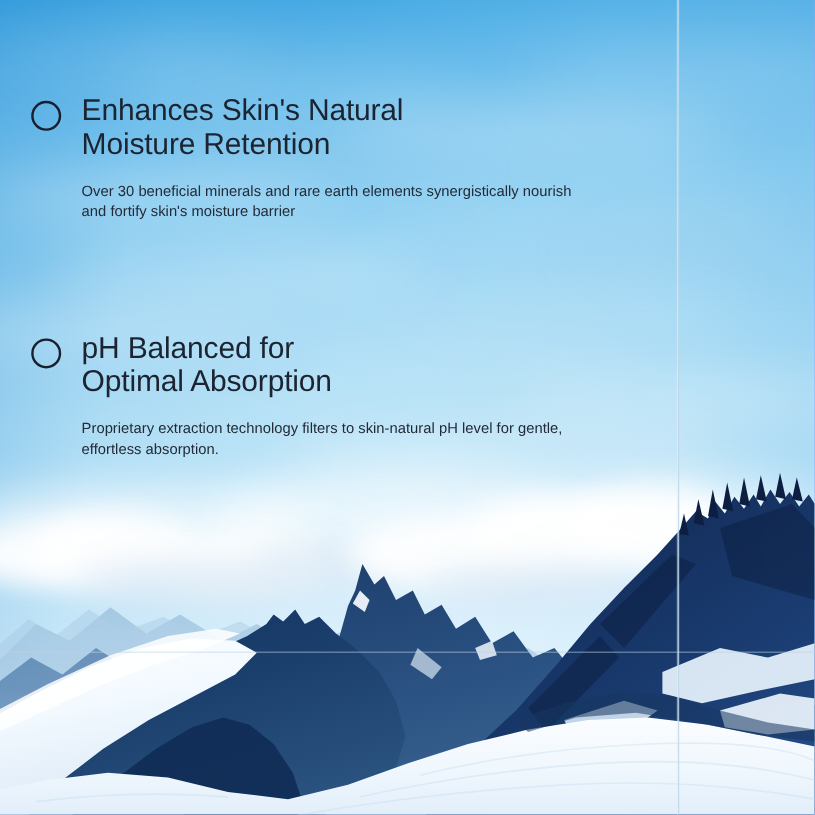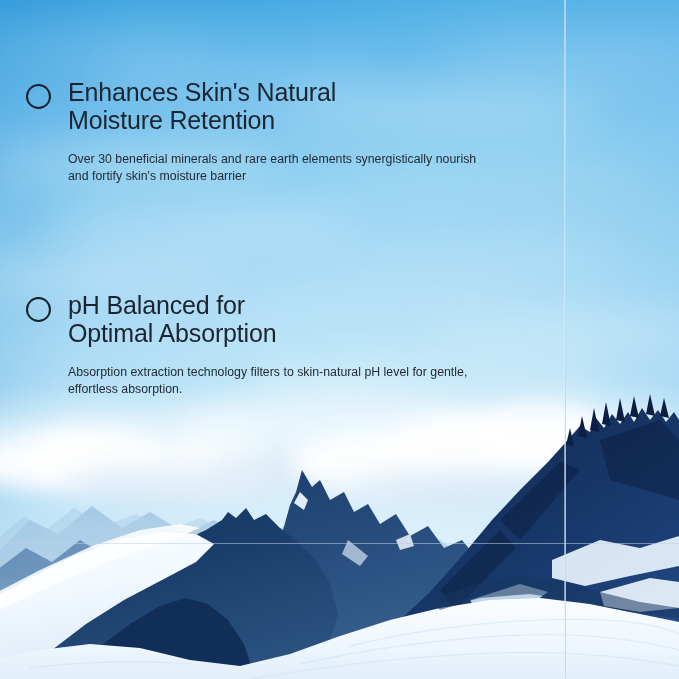--- a/index.html
+++ b/index.html
@@ -113,21 +113,21 @@
     left: 0; top: 0;
     width: 679px;
     height: 679px;
   }
   .benefit {
     position: absolute;
     left: 26px;
     width: 560px;
   }
   .benefit.b1 { top: 78px; }
-  .benefit.b2 { top: 291px; }
+  .benefit.b2 { top: 276px; }
 
   .bullet-ring {
     position: absolute;
     left: 0;
     top: 6px;
     width: 25px;
     height: 25px;
     border: 2.6px solid #17202c;
     border-radius: 50%;
     box-sizing: border-box;
@@ -344,19 +344,19 @@
         <p class="benefit-desc">Over 30 beneficial minerals and rare earth elements synergistically nourish
 and fortify skin's moisture barrier</p>
       </div>
     </div>
 
     <div class="benefit b2">
       <span class="bullet-ring"></span>
       <div class="benefit-body">
         <h2 class="benefit-title">pH Balanced for
 Optimal Absorption</h2>
-        <p class="benefit-desc">Absorption extraction technology filters to skin-natural pH level for gentle,
+        <p class="benefit-desc">Proprietary extraction technology filters to skin-natural pH level for gentle,
 effortless absorption.</p>
       </div>
     </div>
 
   </div>
 </div>
 
 </body></html>

